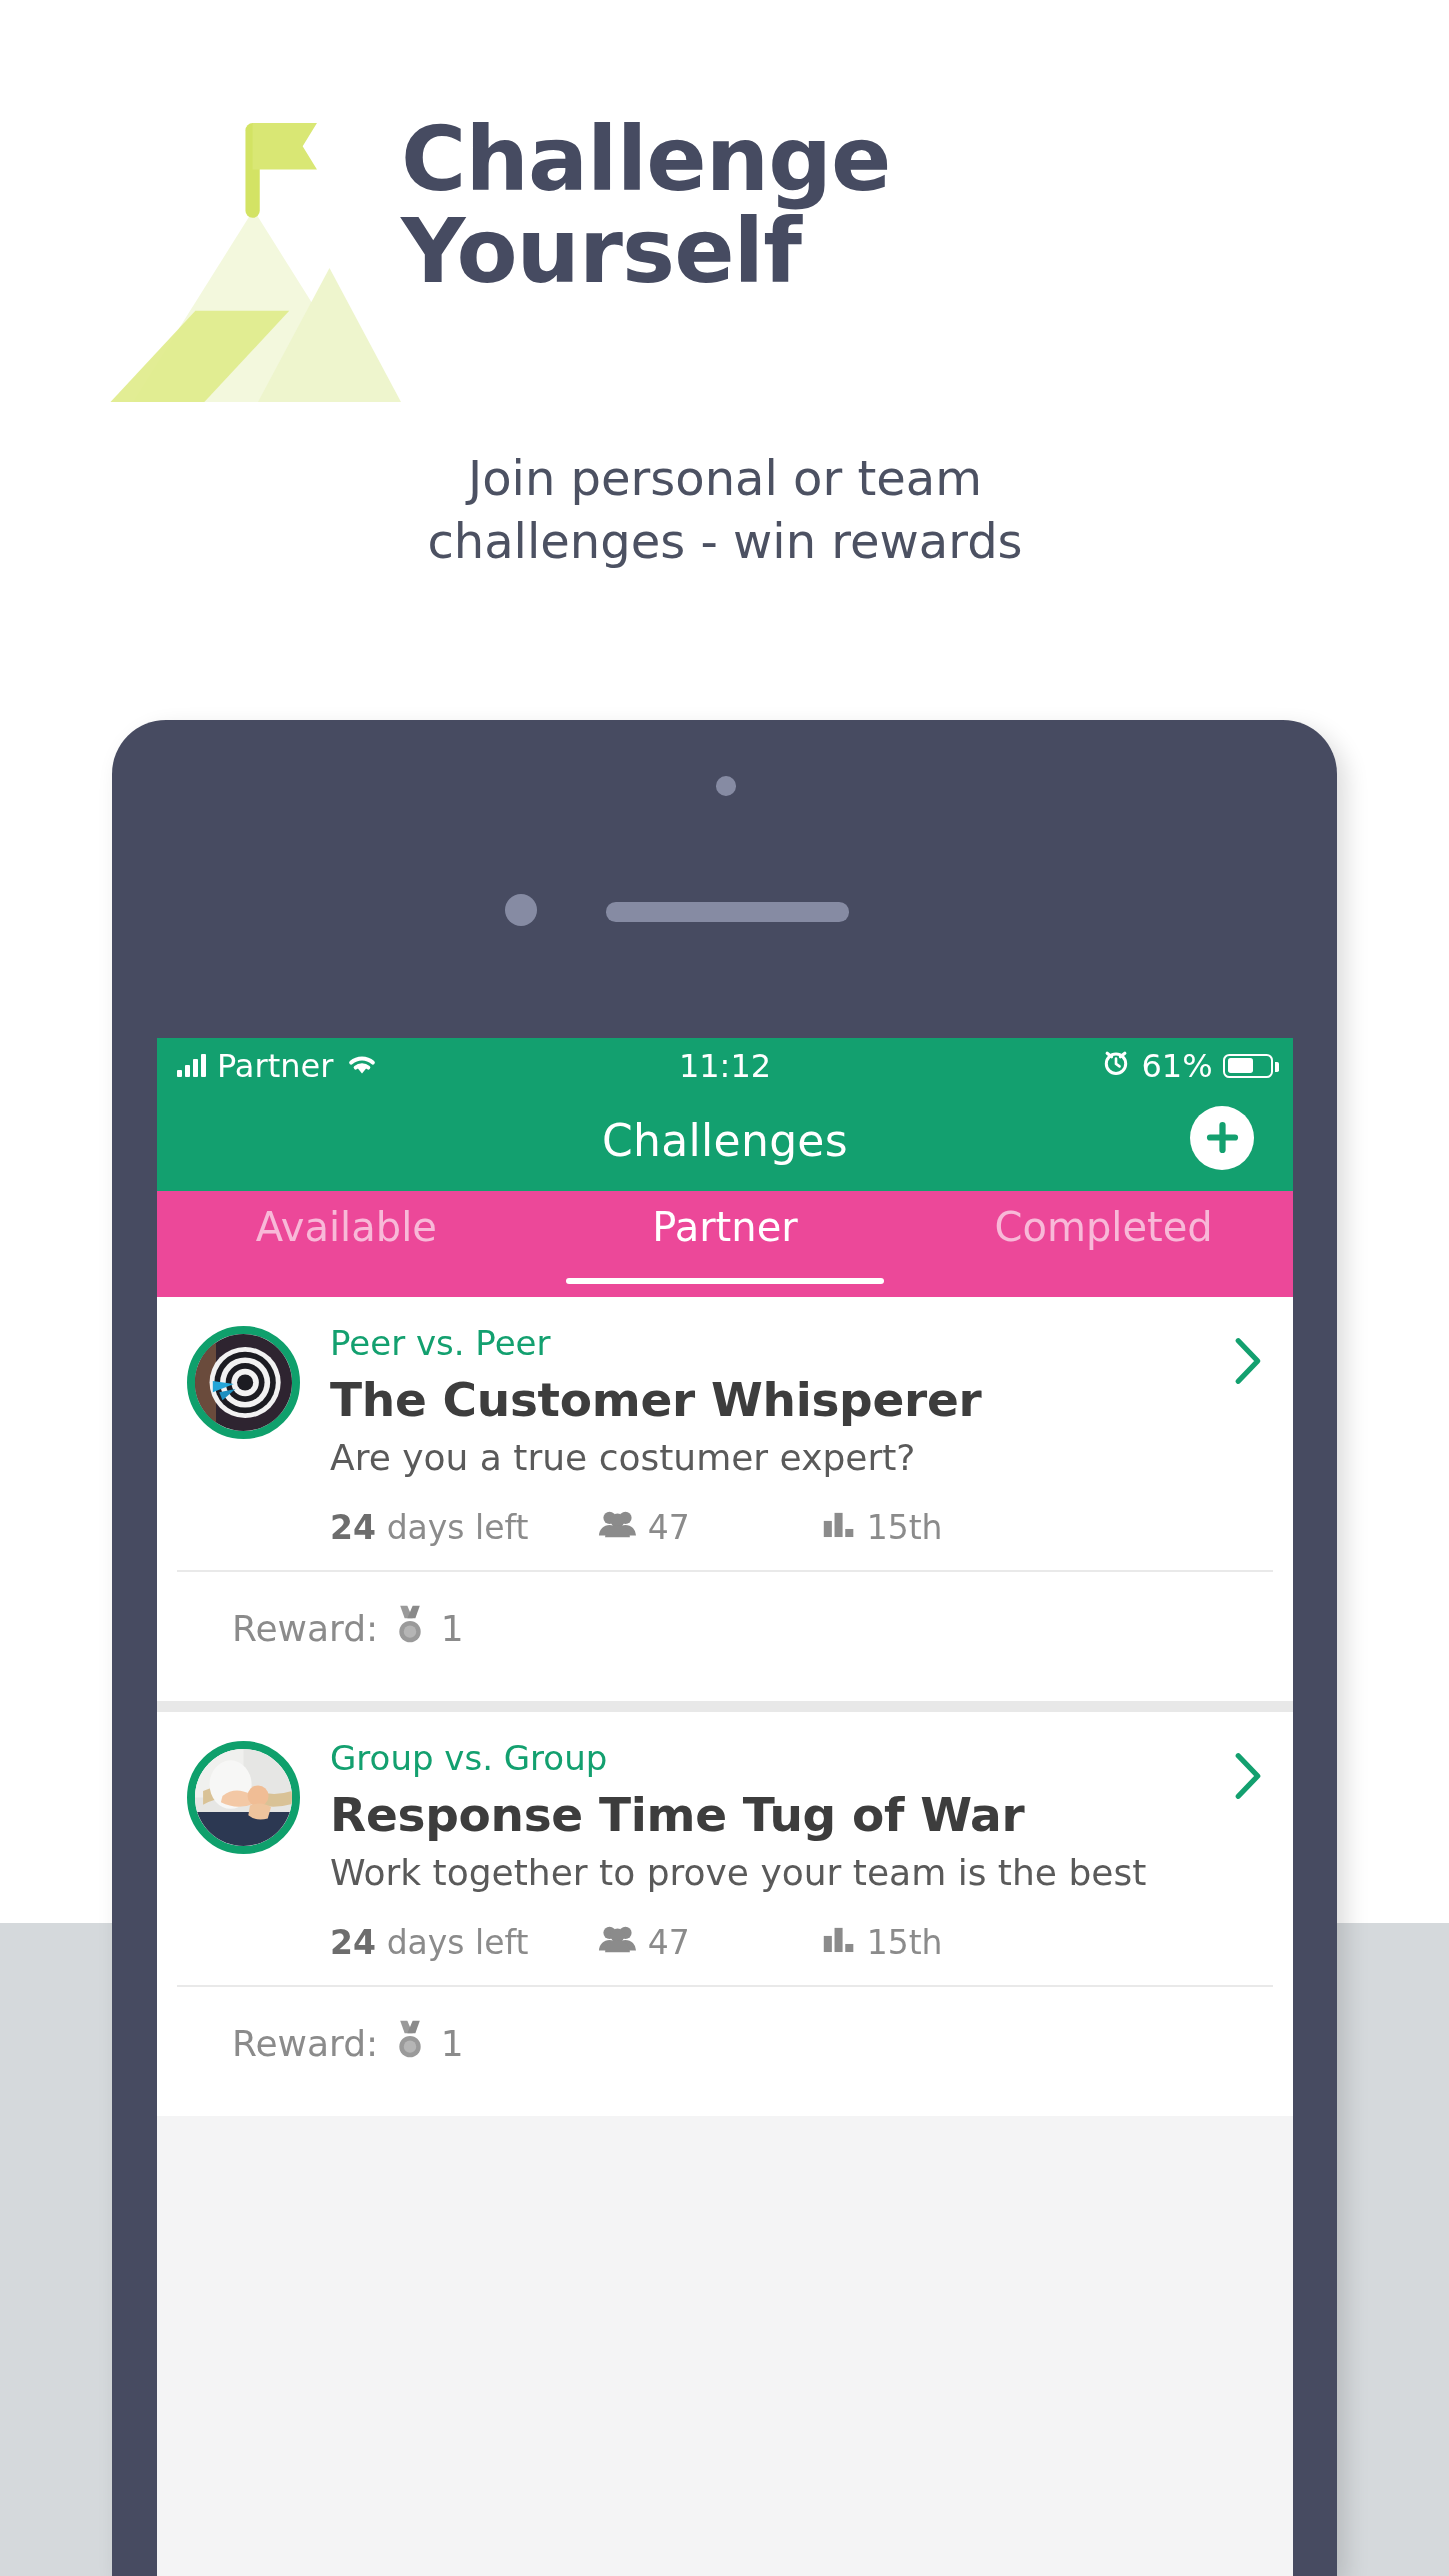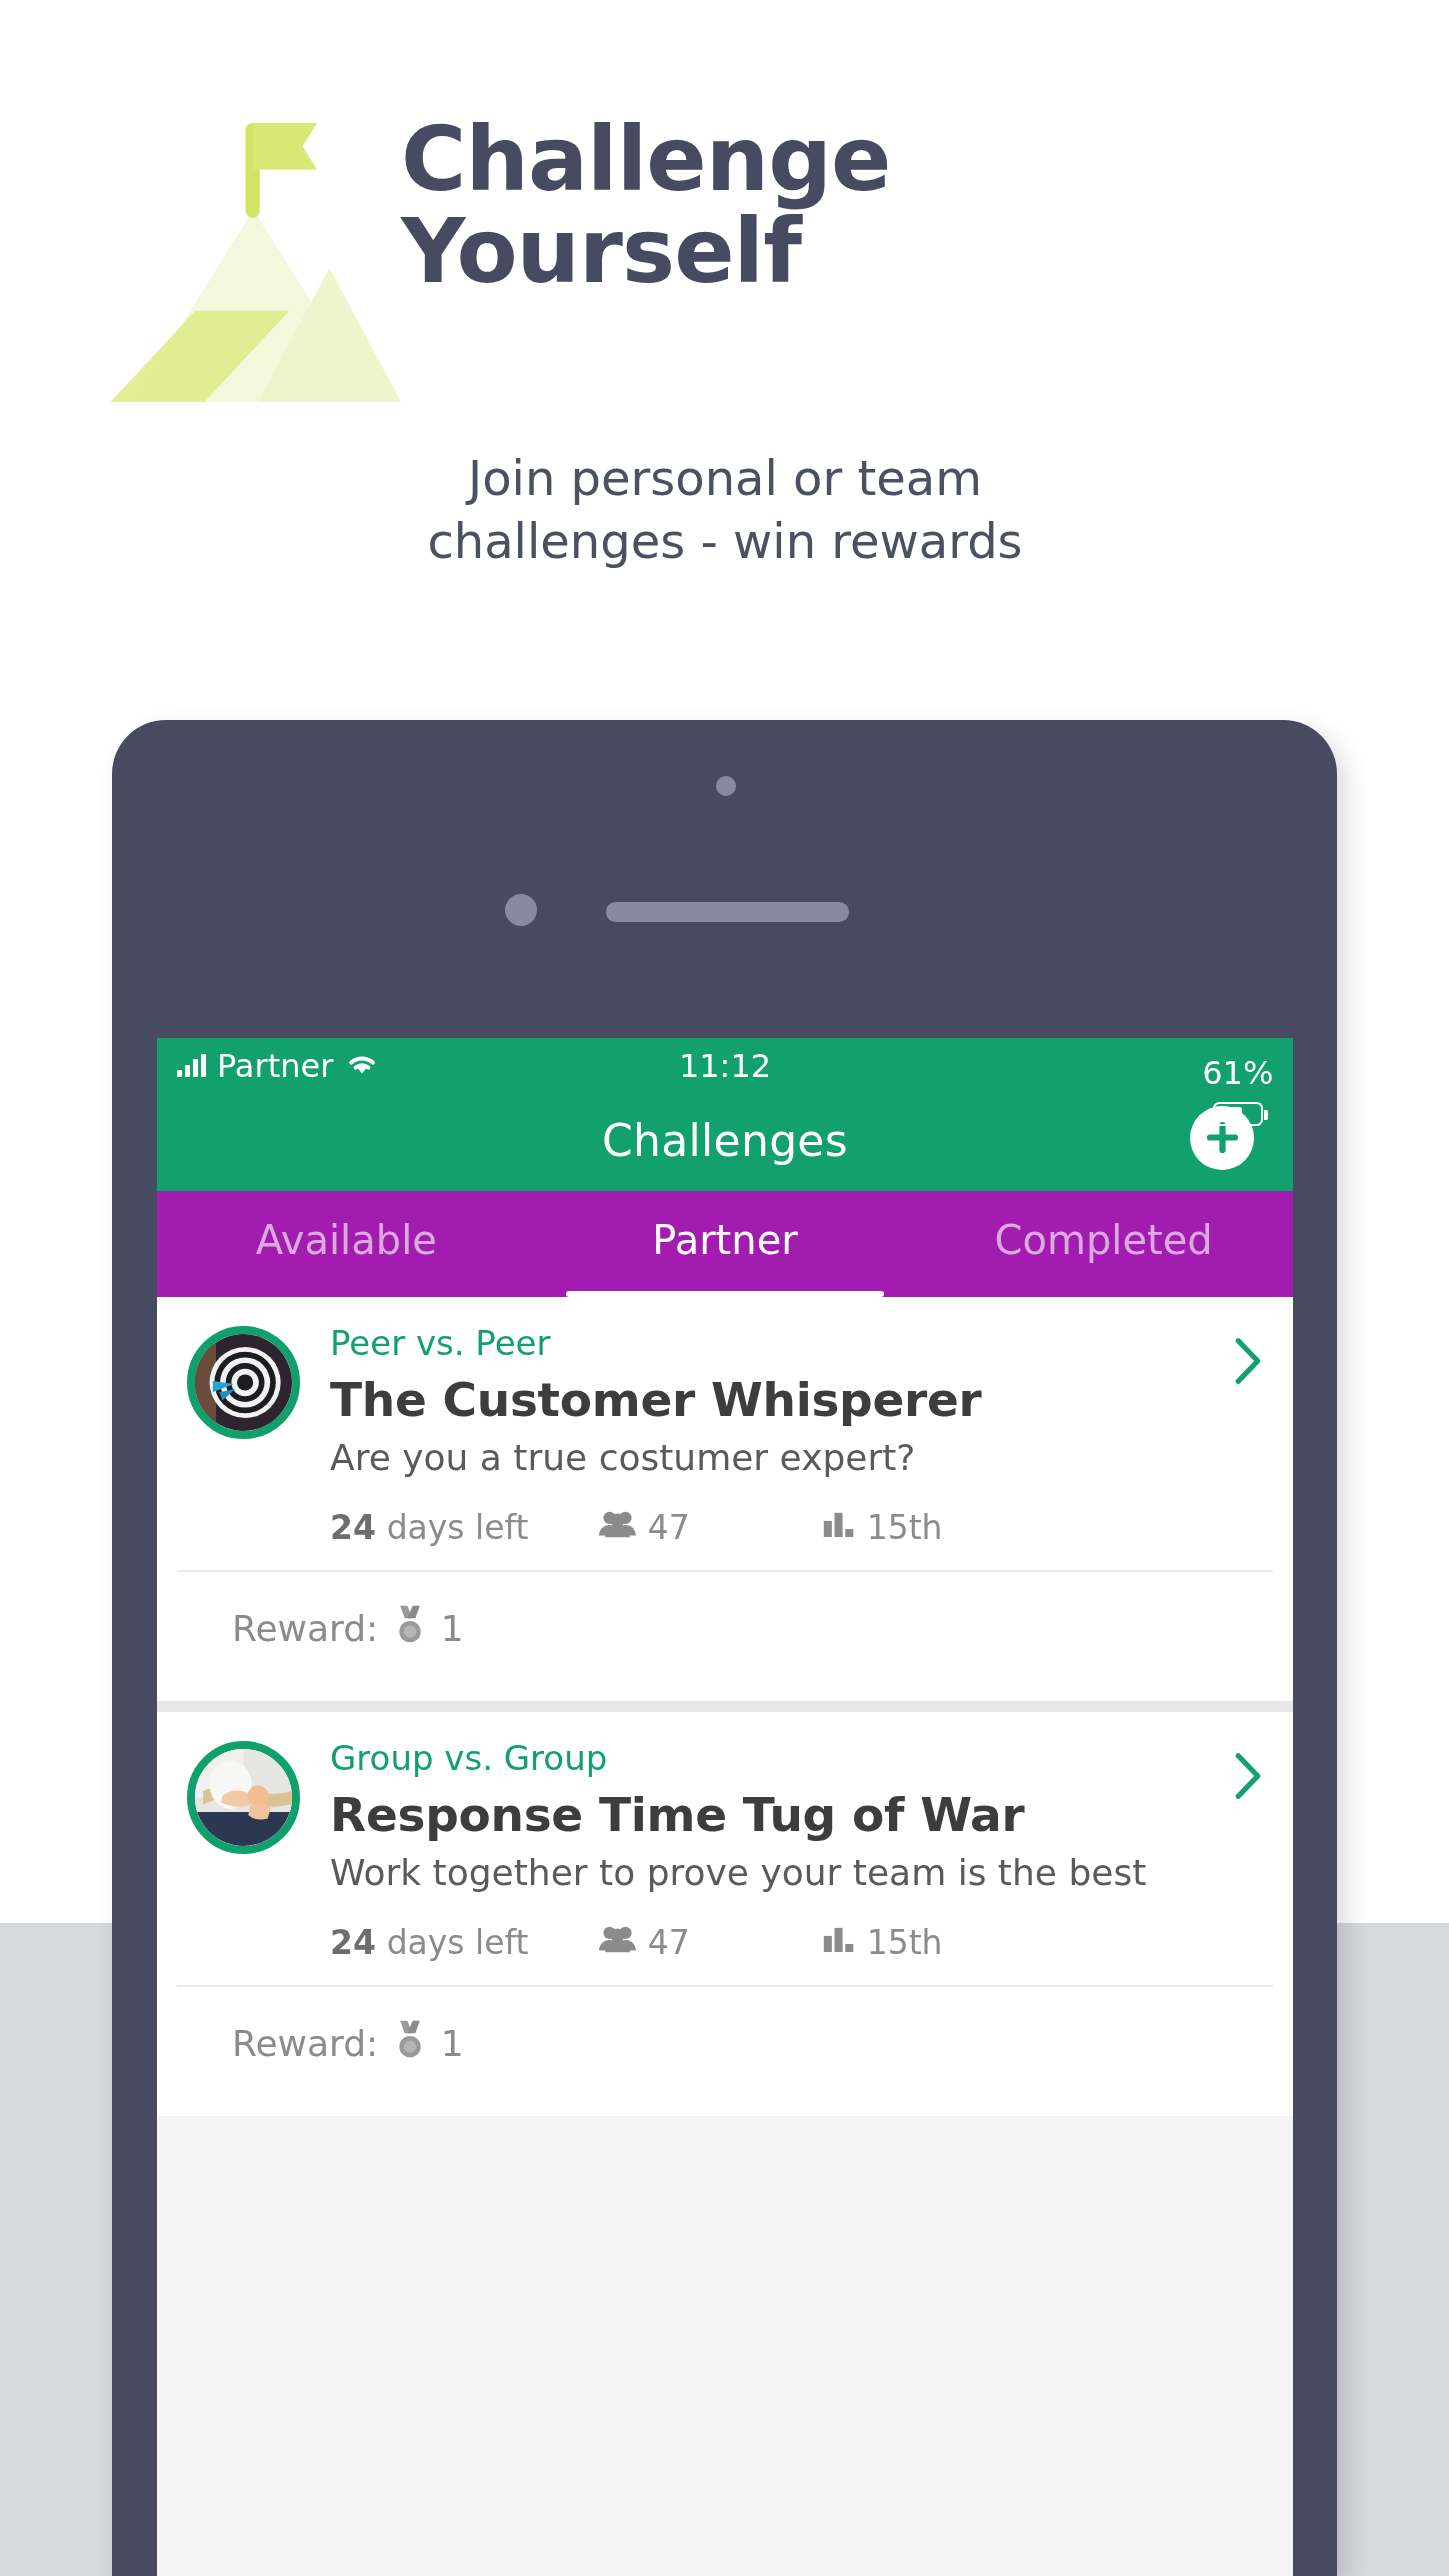--- a/index.html
+++ b/index.html
@@ -61,21 +61,21 @@
   }
 
   
   #status-bar{
     position:relative;height:55px;background:#13a06f;
     display:flex;align-items:center;padding:0 19.7px;
     color:#ffffff;font-size:32px;
   }
   #status-left{display:flex;align-items:center;gap:10.7px;}
   #status-center{position:absolute;left:0;right:0;text-align:center;font-size:32px;pointer-events:none;}
-  #status-right{margin-left:auto;display:flex;align-items:center;gap:10.7px;position:relative;z-index:2;flex-direction:column;}
+  #status-right{margin-left:auto;display:flex;align-items:center;gap:10.7px;position:relative;z-index:2;}
   .sig-bars{display:flex;align-items:flex-end;gap:2.7px;height:23px;}
   .sig-bars i{display:block;width:5.4px;background:#fff;border-radius:0.9px;}
   .sig-bars i:nth-child(1){height:7.2px;}
   .sig-bars i:nth-child(2){height:12.5px;}
   .sig-bars i:nth-child(3){height:18px;}
   .sig-bars i:nth-child(4){height:23px;}
   .battery{width:50px;height:24px;border:2.7px solid #fff;border-radius:6.3px;position:relative;padding:2.7px;box-sizing:border-box;}
   .battery::after{content:"";position:absolute;right:-7.2px;top:6.3px;width:3.6px;height:9.8px;background:#fff;border-radius:0 1.8px 1.8px 0;}
   .battery b{display:block;height:100%;width:61%;background:#fff;border-radius:2.7px;}
 
@@ -85,21 +85,21 @@
     position:absolute;left:0;right:0;top:21.5px;text-align:center;
     color:#fff;font-size:44px;letter-spacing:0.3px;
   }
   #add-button{
     position:absolute;right:39px;top:12.5px;width:64px;height:64px;border-radius:50%;
     background:#fff;display:flex;align-items:center;justify-content:center;
   }
   #add-button svg{width:41px;height:41px;}
 
   
-  #tabs{height:106px;background:#a21caf;display:flex;align-items:flex-end;}
+  #tabs{height:106px;background:#ec4899;display:flex;align-items:flex-start;}
   .tab{
     flex:1;text-align:center;color:rgba(255,255,255,.62);
     font-size:40px;padding-top:12.5px;position:relative;height:93px;box-sizing:border-box;
   }
   .tab.active{color:#ffffff;}
   .tab.active::after{
     content:"";position:absolute;left:8%;right:8%;bottom:0;height:6.3px;background:#ffffff;border-radius:3.6px;
   }
 
   

